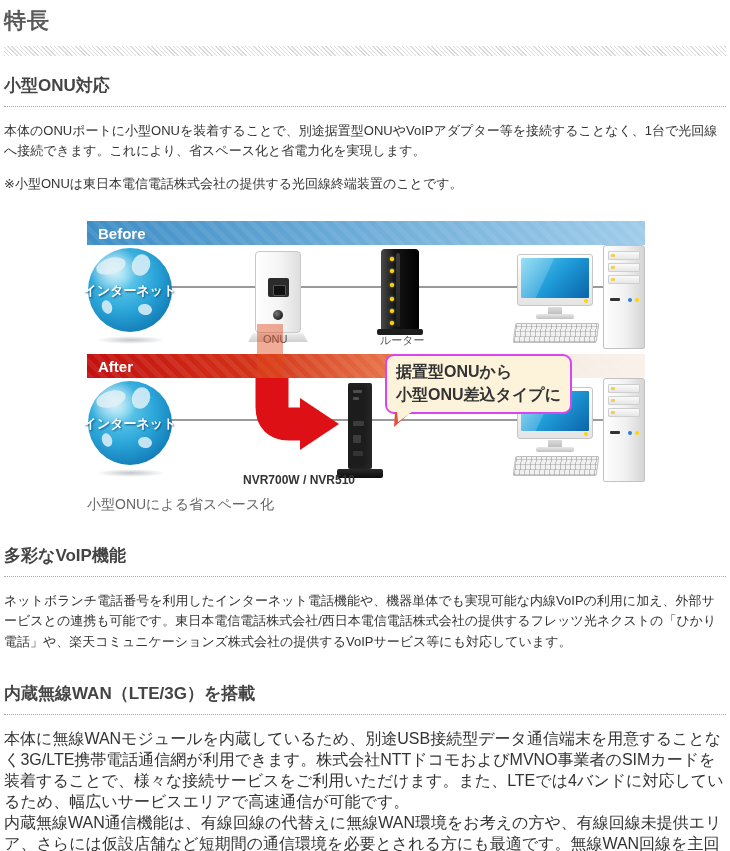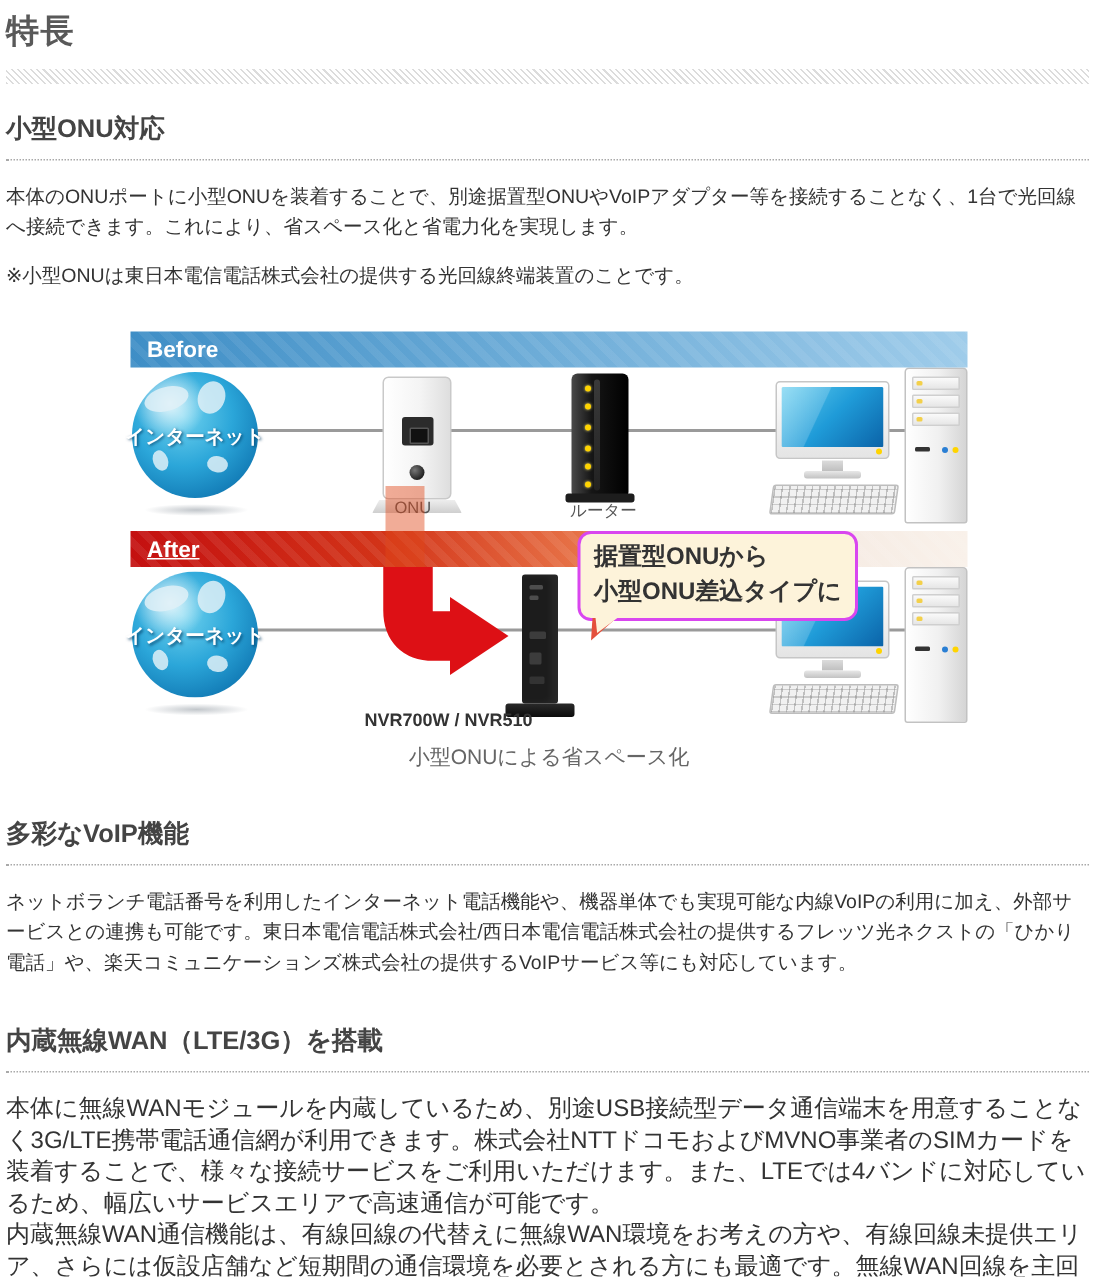--- a/index.html
+++ b/index.html
@@ -40,21 +40,20 @@
   .band-before {
     background:
       repeating-linear-gradient(45deg,rgba(255,255,255,.07) 0 5px,transparent 5px 10px),
       linear-gradient(to right,#3e8ec6,#9fccea);
     text-align: right;
   }
   .band-after {
     background:
       repeating-linear-gradient(45deg,rgba(255,255,255,.07) 0 5px,transparent 5px 10px),
       linear-gradient(to right,#c41010 0%,#d23318 30%,#e8764a 55%,#f6ece4 85%,#f9f1ea 100%);
-    text-decoration: underline;
   }
   .scene { position:relative; height:109px; }
   .scene-after { height:112px; }
   .net-line {
     position:absolute; left:40px; right:35px; height:2px;
     background:#9a9a9a; z-index:1;
   }
   .scene .net-line { top:41px; }
 
   
@@ -196,21 +195,21 @@
     line-height:1.45; white-space:nowrap;
   }
   .bubble-tail-b, .bubble-tail-f {
     position:absolute; width:0; height:0;
     border-left:7px solid transparent; border-right:9px solid transparent;
   }
   .bubble-tail-b { left:4px; bottom:-15px; border-top:15px solid #e4503c; transform:skewX(-28deg); }
   .bubble-tail-f { left:7px; bottom:-10px; border-top:11px solid #fdf3da; transform:skewX(-28deg); }
 
   .diagram-caption {
-    width:558px; text-align:center; font-size:14px; color:#666;
+    width:558px; font-size:14px; color:#666;
     margin:6px 0 0 83px;
   }
 
   .section { margin-top:26px; }
   .note-text { font-size:13px; color:#333; margin-bottom:4px; }
 </style>
 </head>
 <body>
 
 <div class="page">

